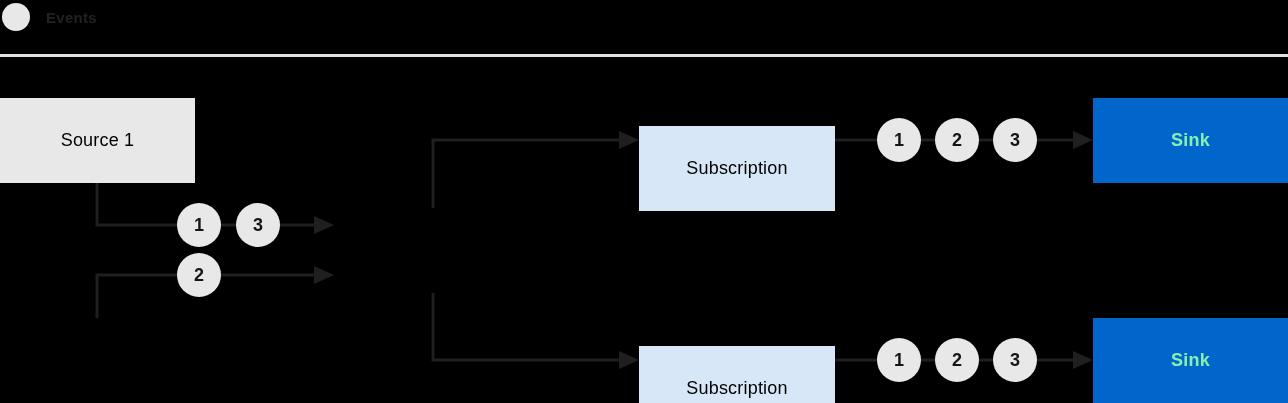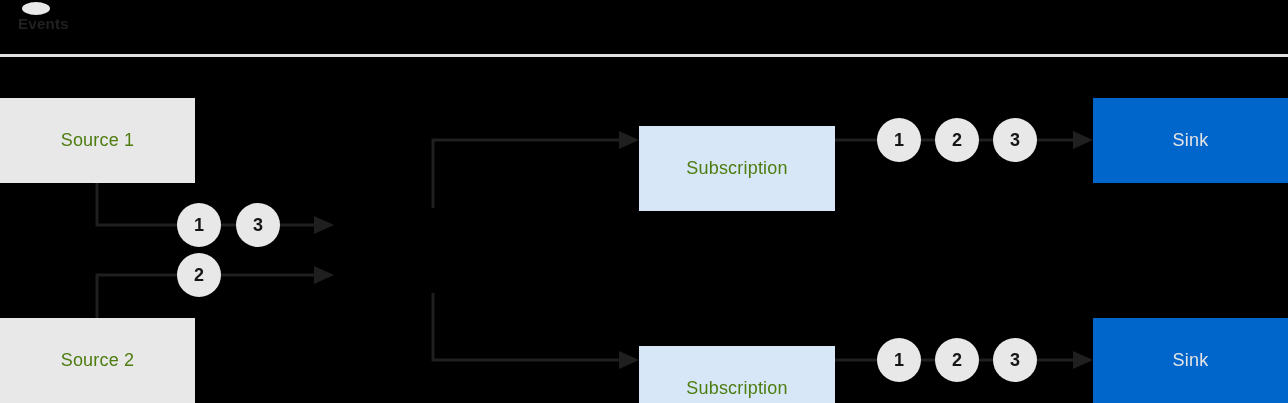--- a/index.html
+++ b/index.html
@@ -10,21 +10,20 @@
     background: #000000;
     font-family: "Liberation Sans", sans-serif;
     overflow: hidden;
   }
   .legend {
     position: absolute;
     top: 2px; left: 2px;
     display: flex;
     align-items: center;
     height: 30px;
-    flex-direction: column;
   }
   .legend-dot {
     width: 28px; height: 28px;
     border-radius: 50%;
     background: #e8e8e8;
   }
   .legend-label {
     margin-left: 16px;
     font-size: 15px;
     font-weight: 700;
@@ -42,25 +41,25 @@
     top: 0; left: 0;
     width: 1288px; height: 403px;
   }
   .node {
     position: absolute;
     display: flex;
     align-items: center;
     justify-content: center;
     font-size: 18px;
     letter-spacing: 0.2px;
-    color: #4d7c0f;
+    color: #000000;
   }
   .node--gray { background: #e8e8e8; }
   .node--lightblue { background: #d7e7f7; margin-top: 28px; }
-  .node--blue { background: #0066cc; color: #e5e5e5; }
+  .node--blue { background: #0066cc; color: #86efac; font-weight: bold; }
   .event-dot {
     position: absolute;
     width: 44px; height: 44px;
     border-radius: 50%;
     background: #e8e8e8;
     color: #151515;
     font-size: 18px;
     font-weight: 700;
     display: flex;
     align-items: center;
@@ -96,23 +95,20 @@
       <polygon points="639,360 619,351 619,369"></polygon>
       <polygon points="1093,140 1073,131 1073,149"></polygon>
       <polygon points="1093,360 1073,351 1073,369"></polygon>
     </g>
   </svg>
 
   <div class="node node--gray" style="left:0; top:98px; width:195px; height:85px;">
     <span>Source 1</span>
   </div>
 
-  <div class="node node--gray" style="left:0; top:318px; width:195px; height:85px;">
-    <span>Source 2</span>
-  </div>
 
 
   <div class="node node--lightblue" style="left:639px; top:98px; width:196px; height:85px;">
     <span>Subscription</span>
   </div>
 
   <div class="node node--lightblue" style="left:639px; top:318px; width:196px; height:85px;">
     <span>Subscription</span>
   </div>
 

